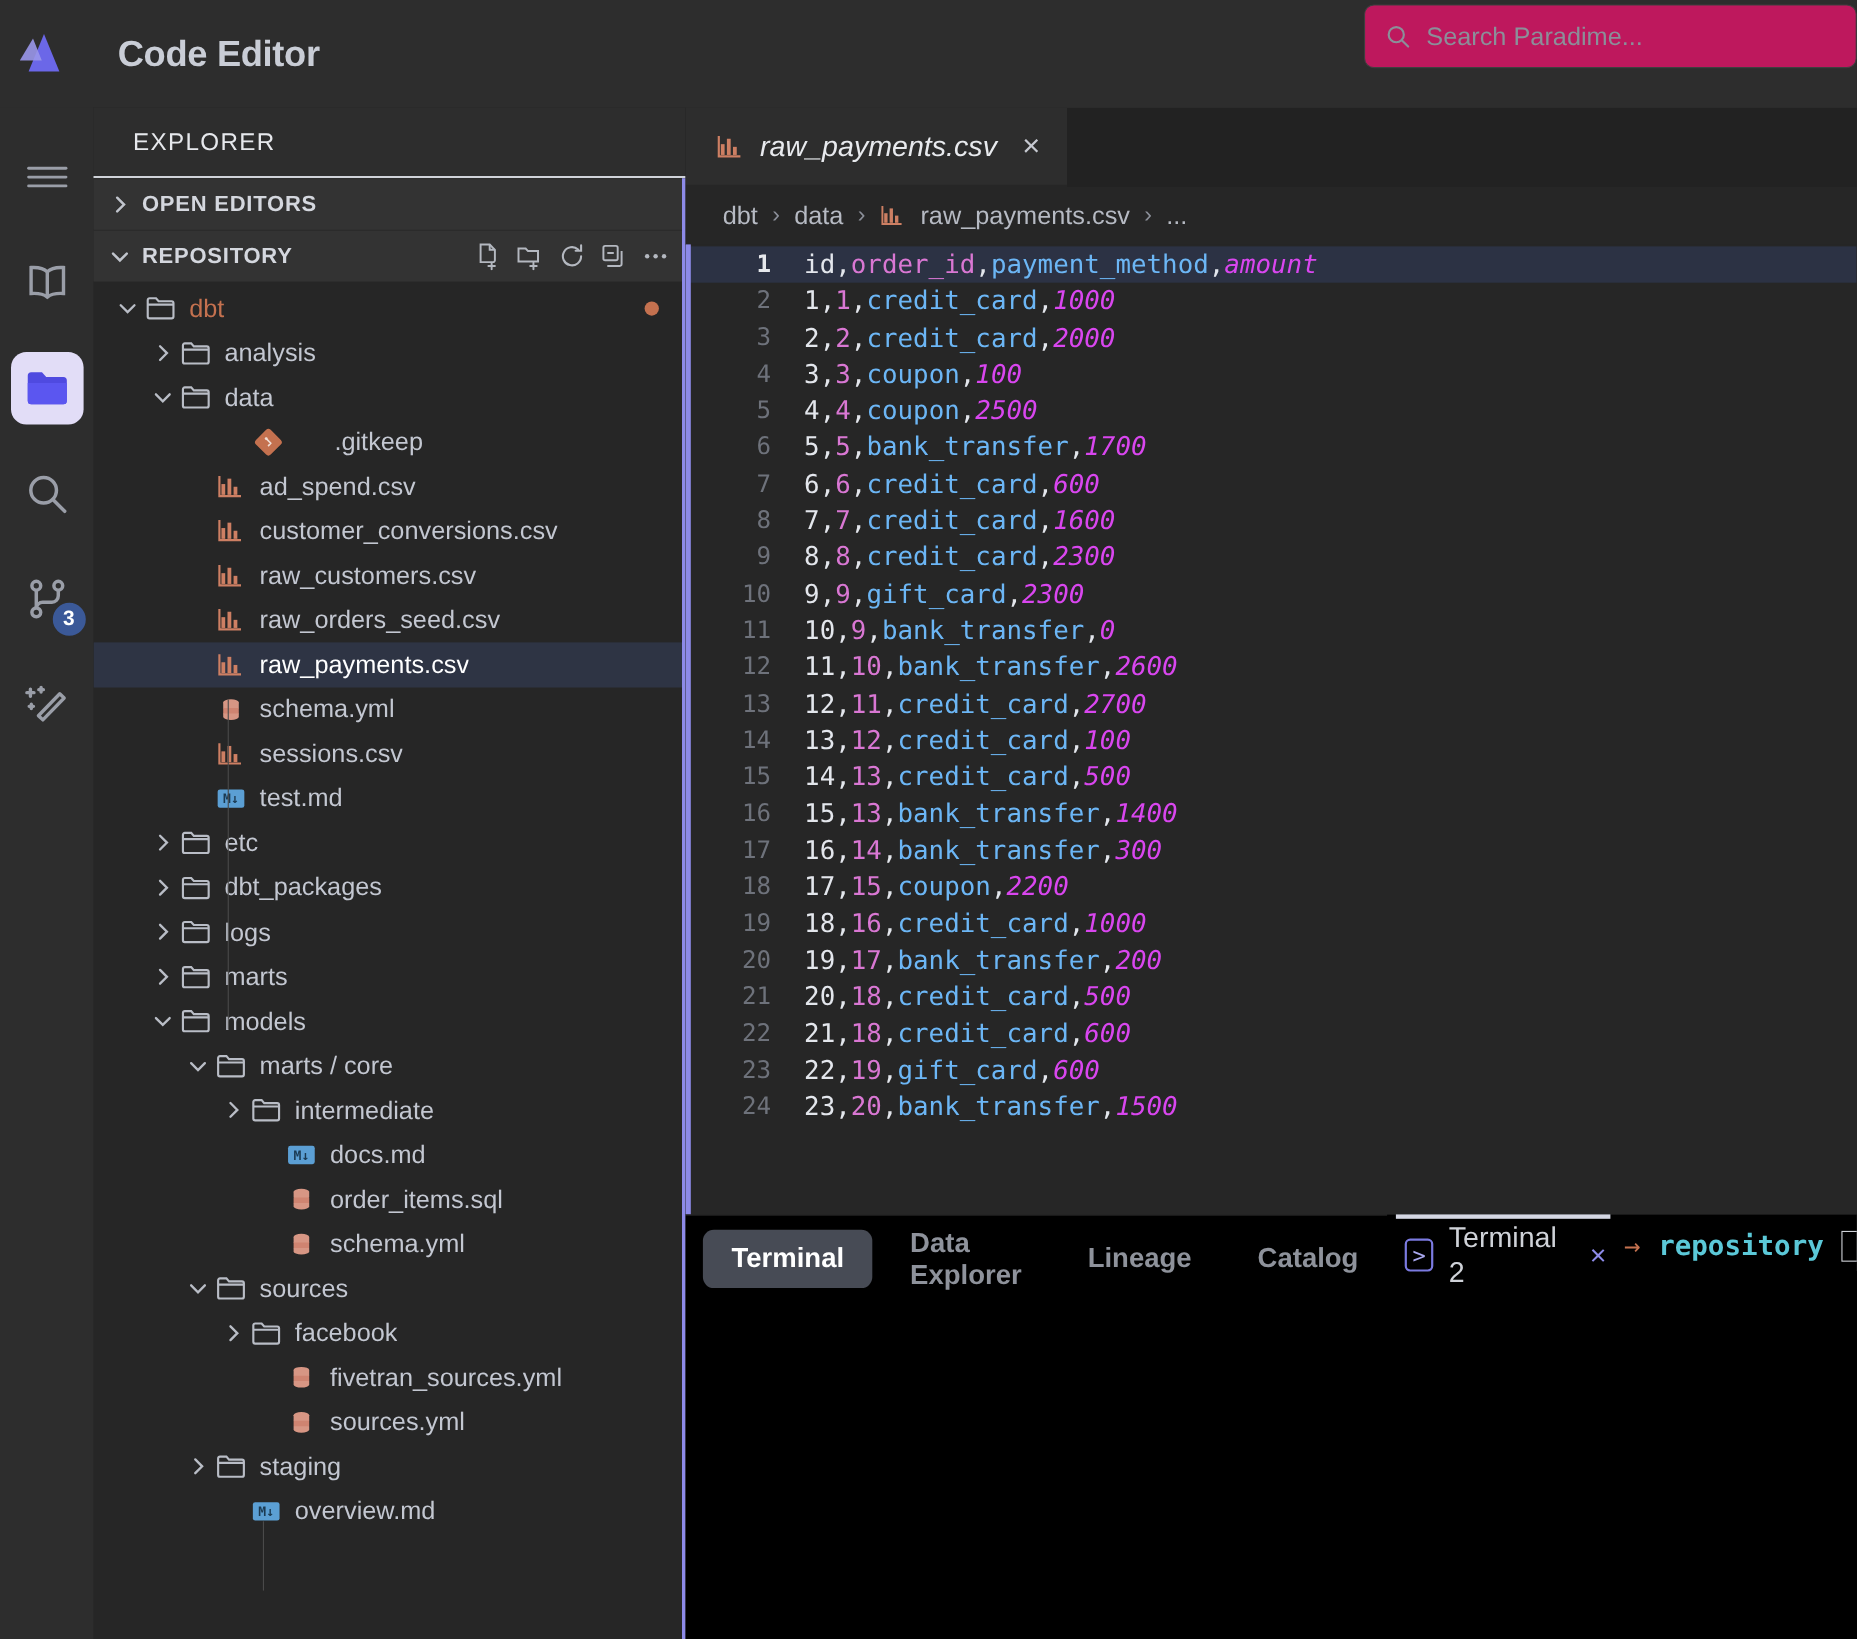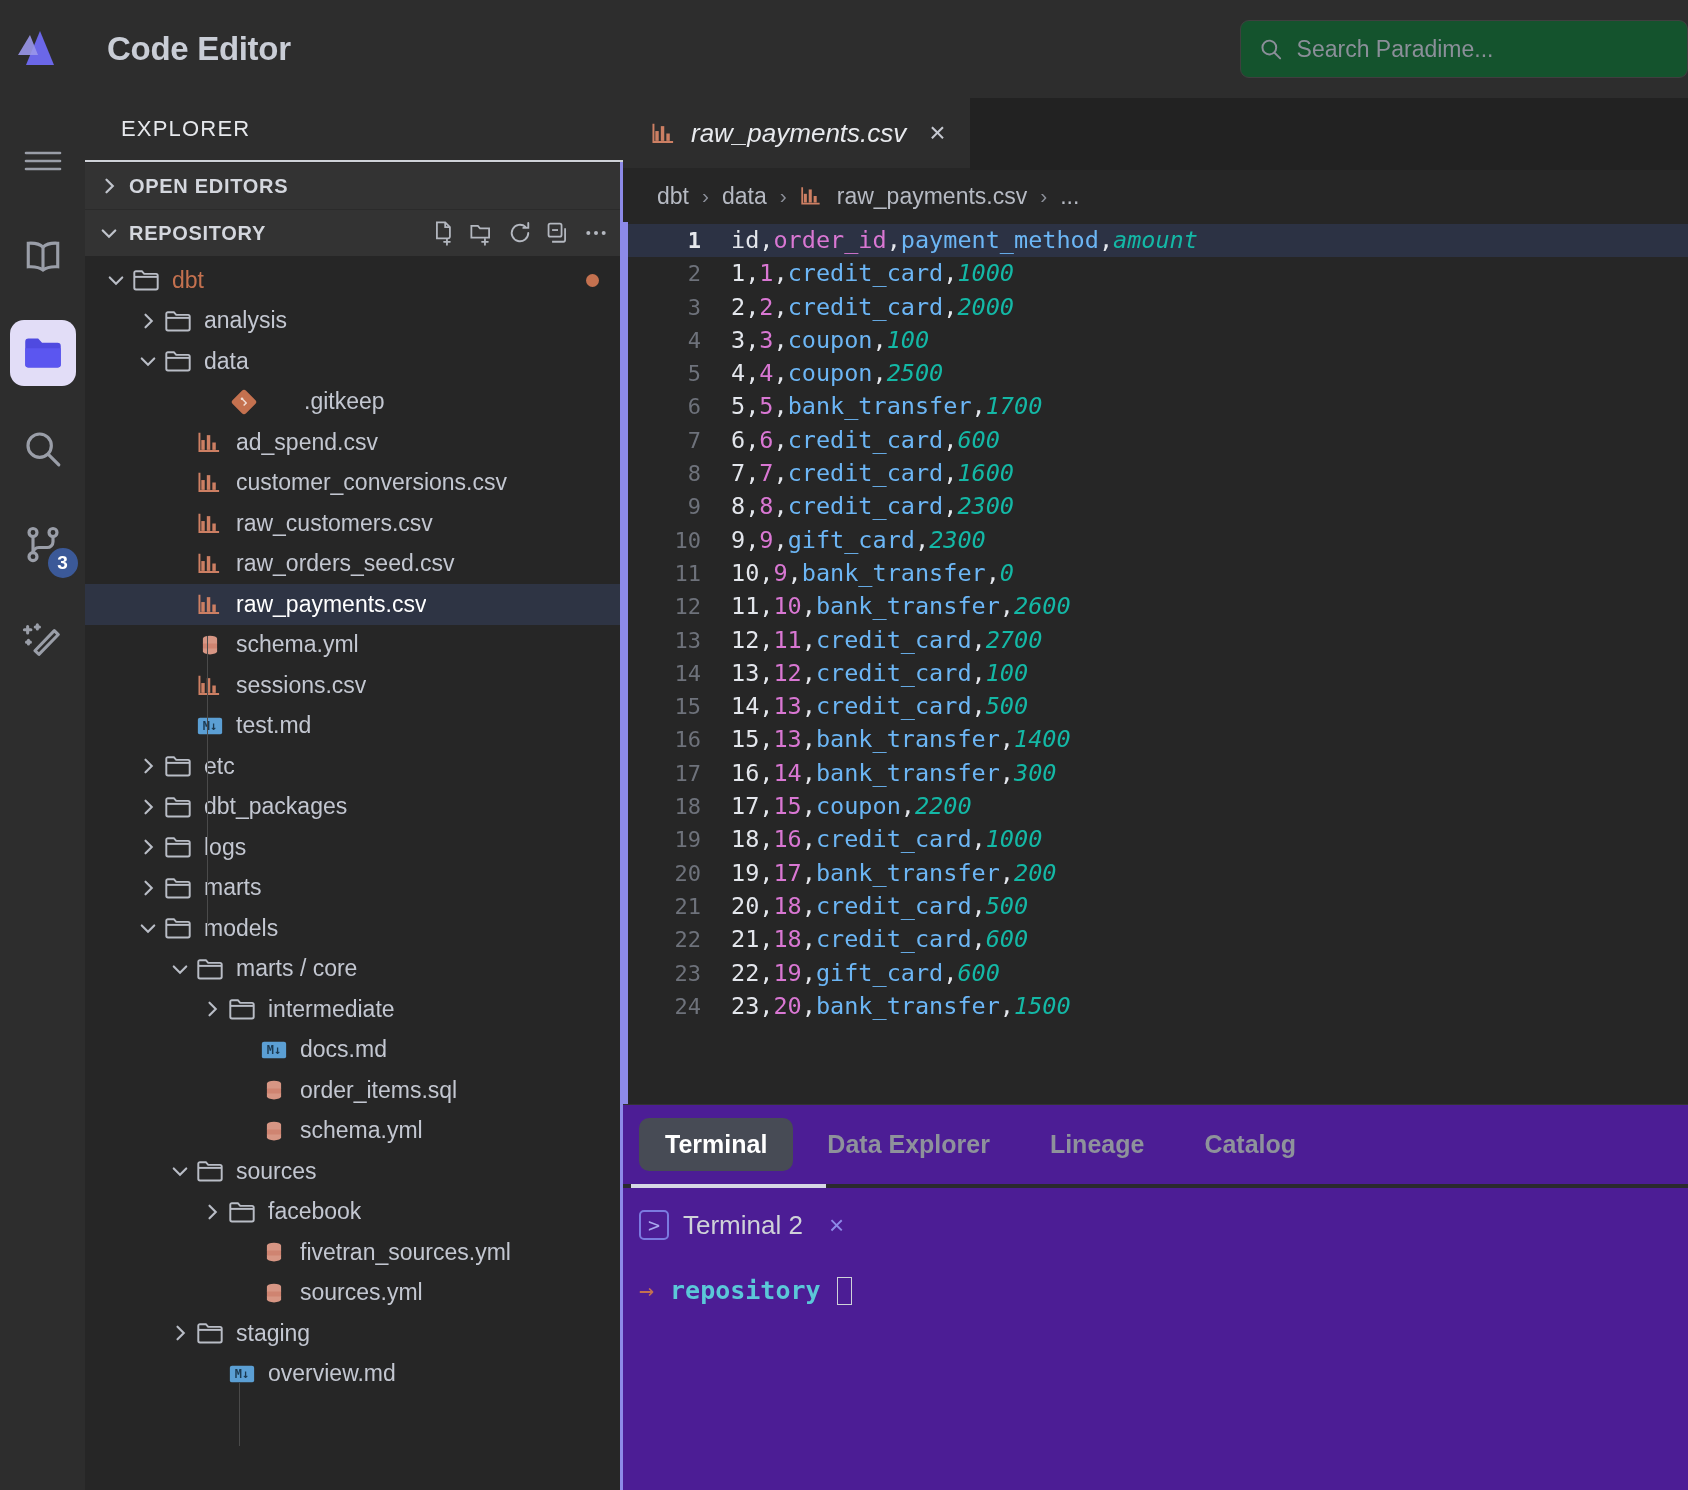--- a/index.html
+++ b/index.html
@@ -16,22 +16,22 @@
     height: 98px; min-height: 98px; background: #2d2d2d;
     display: flex; align-items: center; position: relative;
   }
   .logo-wrap { width: 85px; display: flex; align-items: center; justify-content: center; }
   .logo { width: 54px; height: 48px; position: relative; }
   .app-title {
     font-size: 33px; font-weight: 700; color: #c9cdd6; letter-spacing: -0.3px;
     margin-left: 22px;
   }
   .search-box {
-    position: absolute; right: 0px; top: 20px; width: 448px; height: 58px;
-    background: #14532d; border: 1px solid #3f3f3f; border-radius: 9px;
+    position: absolute; right: 0px; top: 4px; width: 448px; height: 58px;
+    background: #be185d; border: 1px solid #3f3f3f; border-radius: 9px;
     display: flex; align-items: center; padding: 0 18px; gap: 14px;
   }
   .search-box input {
     background: transparent; border: none; outline: none;
     color: #b8bcc6; font-size: 23px; font-family: "Liberation Sans", sans-serif;
     width: 100%;
   }
   .search-box input::placeholder { color: #8b8f99; }
 
   
@@ -111,26 +111,26 @@
   .code-line { display: flex; height: 33.3px; align-items: center; white-space: pre; }
   .code-line.hl { background: #2c3244; }
   .ln {
     width: 108px; min-width: 108px; text-align: right; padding-right: 30px;
     color: #6e727b; font-size: 22px;
   }
   .code-line.hl .ln { color: #e6e8ec; font-weight: 700; }
   .c-id    { color: #e3e6ec; }
   .c-order { color: #d977d3; }
   .c-meth  { color: #6cb6f5; }
-  .c-amt   { color: #14b8a6; font-style: italic; text-align: right; }
+  .c-amt   { color: #d946ef; font-style: italic; text-align: right; }
   .c-comma { color: #e3e6ec; }
   .code-scroll { position: absolute; left: 0; top: 0; bottom: 0; width: 5px; background: #8d8ae8; }
 
   
-  .panel { height: 386px; min-height: 386px; background: #4c1d95; display: flex; flex-direction: column; }
+  .panel { height: 386px; min-height: 386px; background: #000000; display: flex; flex-direction: row; }
   .panel-tabs {
     height: 80px; min-height: 80px; display: flex; align-items: center;
     padding-left: 16px; gap: 8px; border-top: 1px solid #333;
   }
   .ptab {
     padding: 12px 26px; border-radius: 10px; font-size: 25px; font-weight: 700;
     color: #8e929b; cursor: pointer;
   }
   .ptab.active { background: #474b55; color: #ffffff; }
   .panel-underline { height: 4px; background: #2a2a2e; position: relative; }

